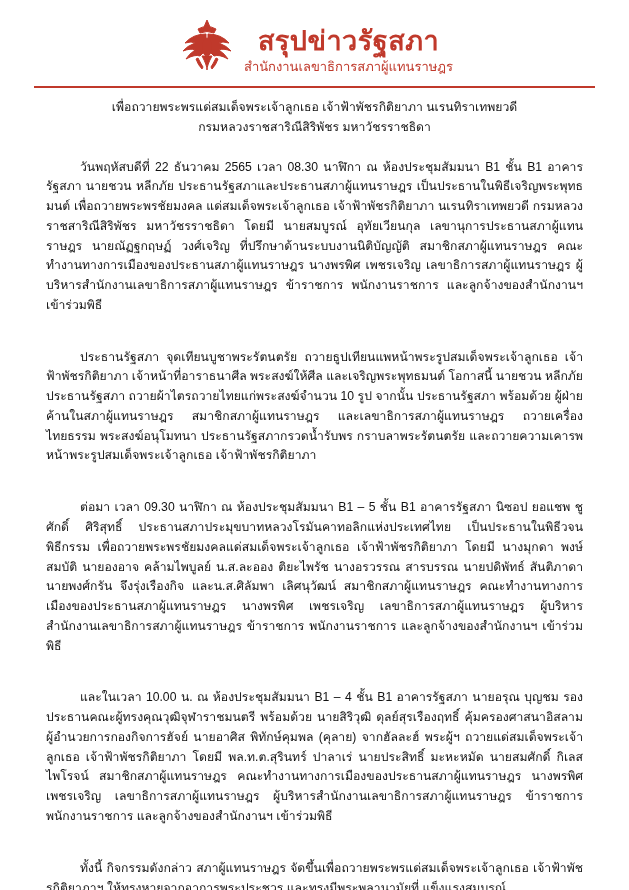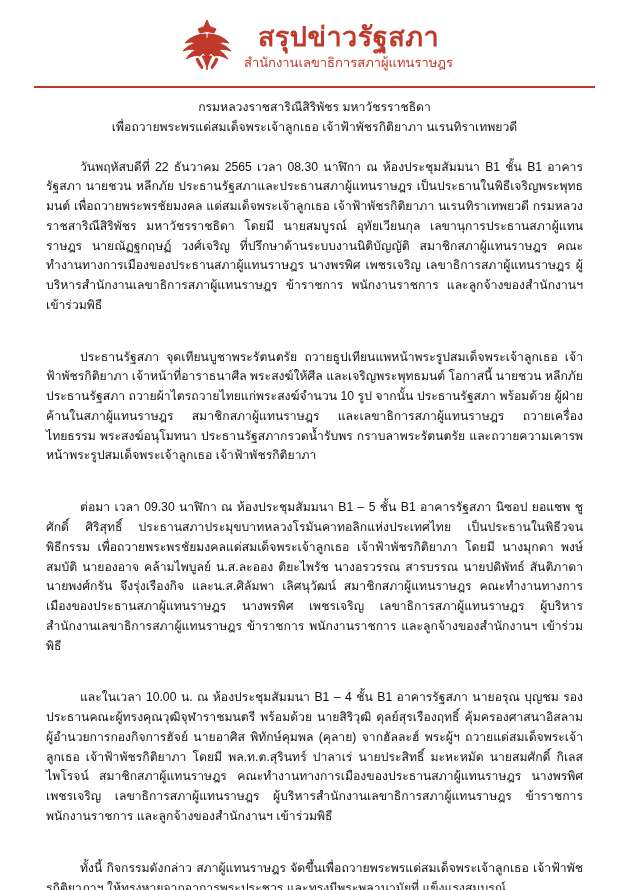--- a/index.html
+++ b/index.html
@@ -19,21 +19,21 @@
     width: 629px;
     height: 890px;
     box-sizing: border-box;
     padding: 18px 34px 10px 34px;
     background: #ffffff;
   }
 
   
   .header {
     display: flex;
-    align-items: center;
+    align-items: flex-end;
     justify-content: center;
     gap: 6px;
     padding-bottom: 6px;
   }
   .emblem {
     width: 62px;
     height: 58px;
     position: relative;
     flex: 0 0 auto;
   }
@@ -128,22 +128,22 @@
     <div class="header-text">
       <div class="header-title">สรุปข่าวรัฐสภา</div>
       <div class="header-sub">สำนักงานเลขาธิการสภาผู้แทนราษฎร</div>
     </div>
   </div>
 
   <div class="rule"></div>
 
   <div class="doc-body">
 
+    <div class="center-line">เพื่อถวายพระพรแด่สมเด็จพระเจ้าลูกเธอ เจ้าฟ้าพัชรกิติยาภา นเรนทิราเทพยวดี</div>
     <div class="center-line">กรมหลวงราชสาริณีสิริพัชร มหาวัชรราชธิดา</div>
-    <div class="center-line">เพื่อถวายพระพรแด่สมเด็จพระเจ้าลูกเธอ เจ้าฟ้าพัชรกิติยาภา นเรนทิราเทพยวดี</div>
 
     <div class="block-gap"></div>
 
     <p class="para">วันพฤหัสบดีที่ 22 ธันวาคม 2565 เวลา 08.30 นาฬิกา ณ ห้องประชุมสัมมนา B1 ชั้น B1 อาคารรัฐสภา นายชวน หลีกภัย ประธานรัฐสภาและประธานสภาผู้แทนราษฎร เป็นประธานในพิธีเจริญพระพุทธมนต์ เพื่อถวายพระพรชัยมงคล แด่สมเด็จพระเจ้าลูกเธอ เจ้าฟ้าพัชรกิติยาภา นเรนทิราเทพยวดี กรมหลวงราชสาริณีสิริพัชร มหาวัชรราชธิดา โดยมี นายสมบูรณ์ อุทัยเวียนกุล เลขานุการประธานสภาผู้แทนราษฎร นายณัฏฐกฤษฏ์ วงศ์เจริญ ที่ปรึกษาด้านระบบงานนิติบัญญัติ สมาชิกสภาผู้แทนราษฎร คณะทำงานทางการเมืองของประธานสภาผู้แทนราษฎร นางพรพิศ เพชรเจริญ เลขาธิการสภาผู้แทนราษฎร ผู้บริหารสำนักงานเลขาธิการสภาผู้แทนราษฎร ข้าราชการ พนักงานราชการ และลูกจ้างของสำนักงานฯ เข้าร่วมพิธี</p>
     <div class="block-gap"></div>
     <p class="para">ประธานรัฐสภา จุดเทียนบูชาพระรัตนตรัย ถวายธูปเทียนแพหน้าพระรูปสมเด็จพระเจ้าลูกเธอ เจ้าฟ้าพัชรกิติยาภา เจ้าหน้าที่อาราธนาศีล พระสงฆ์ให้ศีล และเจริญพระพุทธมนต์ โอกาสนี้ นายชวน หลีกภัย ประธานรัฐสภา ถวายผ้าไตรถวายไทยแก่พระสงฆ์จำนวน 10 รูป จากนั้น ประธานรัฐสภา พร้อมด้วย ผู้ฝ่ายค้านในสภาผู้แทนราษฎร สมาชิกสภาผู้แทนราษฎร และเลขาธิการสภาผู้แทนราษฎร ถวายเครื่องไทยธรรม พระสงฆ์อนุโมทนา ประธานรัฐสภากรวดน้ำรับพร กราบลาพระรัตนตรัย และถวายความเคารพหน้าพระรูปสมเด็จพระเจ้าลูกเธอ เจ้าฟ้าพัชรกิติยาภา</p>
     <div class="block-gap"></div>
     <p class="para">ต่อมา เวลา 09.30 นาฬิกา ณ ห้องประชุมสัมมนา B1 – 5 ชั้น B1 อาคารรัฐสภา นิซอป ยอแชพ ชูศักดิ์ ศิริสุทธิ์ ประธานสภาประมุขบาทหลวงโรมันคาทอลิกแห่งประเทศไทย เป็นประธานในพิธีวจนพิธีกรรม เพื่อถวายพระพรชัยมงคลแด่สมเด็จพระเจ้าลูกเธอ เจ้าฟ้าพัชรกิติยาภา โดยมี นางมุกดา พงษ์สมบัติ นายองอาจ คล้ามไพบูลย์ น.ส.ละออง ติยะไพรัช นางอรวรรณ สารบรรณ นายปดิพัทธ์ สันติภาดา นายพงศ์กรัน จึงรุ่งเรืองกิจ และน.ส.ศิลัมพา เลิศนุวัฒน์ สมาชิกสภาผู้แทนราษฎร คณะทำงานทางการเมืองของประธานสภาผู้แทนราษฎร นางพรพิศ เพชรเจริญ เลขาธิการสภาผู้แทนราษฎร ผู้บริหารสำนักงานเลขาธิการสภาผู้แทนราษฎร ข้าราชการ พนักงานราชการ และลูกจ้างของสำนักงานฯ เข้าร่วมพิธี</p>
     <div class="block-gap"></div>
     <p class="para">และในเวลา 10.00 น. ณ ห้องประชุมสัมมนา B1 – 4 ชั้น B1 อาคารรัฐสภา นายอรุณ บุญชม รองประธานคณะผู้ทรงคุณวุฒิจุฬาราชมนตรี พร้อมด้วย นายสิริวุฒิ ดุลย์สุรเรืองฤทธิ์ คุ้มครองศาสนาอิสลาม ผู้อำนวยการกองกิจการฮัจย์ นายอาศิส พิทักษ์คุมพล (คุลาย) จากฮัลละฮ์ พระผู้ฯ ถวายแด่สมเด็จพระเจ้าลูกเธอ เจ้าฟ้าพัชรกิติยาภา โดยมี พล.ท.ต.สุรินทร์ ปาลาเร่ นายประสิทธิ์ มะหะหมัด นายสมศักดิ์ กิเลสไพโรจน์ สมาชิกสภาผู้แทนราษฎร คณะทำงานทางการเมืองของประธานสภาผู้แทนราษฎร นางพรพิศ เพชรเจริญ เลขาธิการสภาผู้แทนราษฎร ผู้บริหารสำนักงานเลขาธิการสภาผู้แทนราษฎร ข้าราชการ พนักงานราชการ และลูกจ้างของสำนักงานฯ เข้าร่วมพิธี</p>

